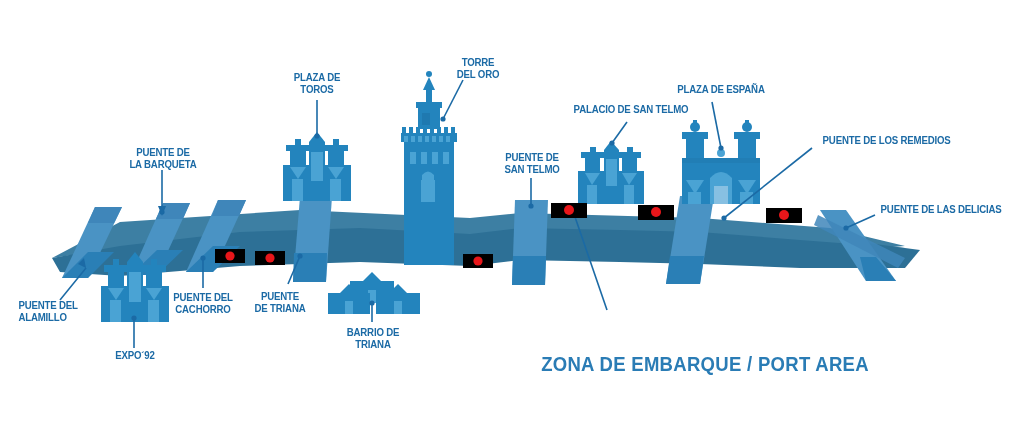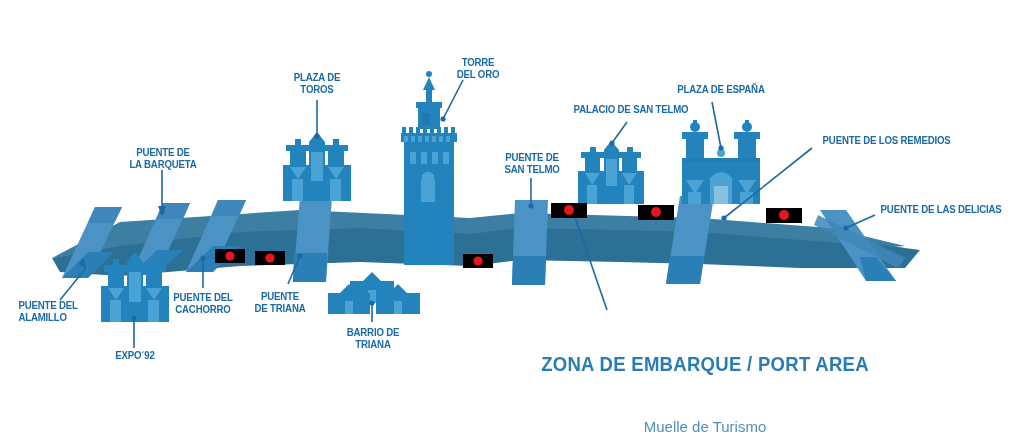--- a/index.html
+++ b/index.html
@@ -333,17 +333,16 @@
   <div class="label center" style="left:551px; top:104px; width:160px;">PALACIO DE SAN TELMO</div>
 
   <div class="label center" style="left:656px; top:84px;  width:130px;">PLAZA DE ESPAÑA</div>
 
   <div class="label left" style="left:815px; top:135px; width:190px;">PUENTE DE LOS REMEDIOS</div>
 
   <div class="label left" style="left:873px; top:204px; width:190px;">PUENTE DE LAS DELICIAS</div>
 
   <div class="port-block" style="left:520px; top:316px; width:370px;">
     <div class="port-title">ZONA DE EMBARQUE / PORT AREA</div>
-    <div class="port-sub1">Muelle de Turismo</div>
     
   </div>
 
 </div>
 
 </body></html>

